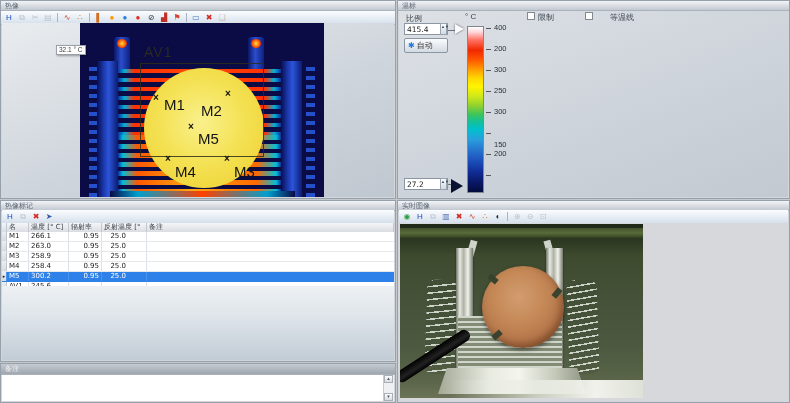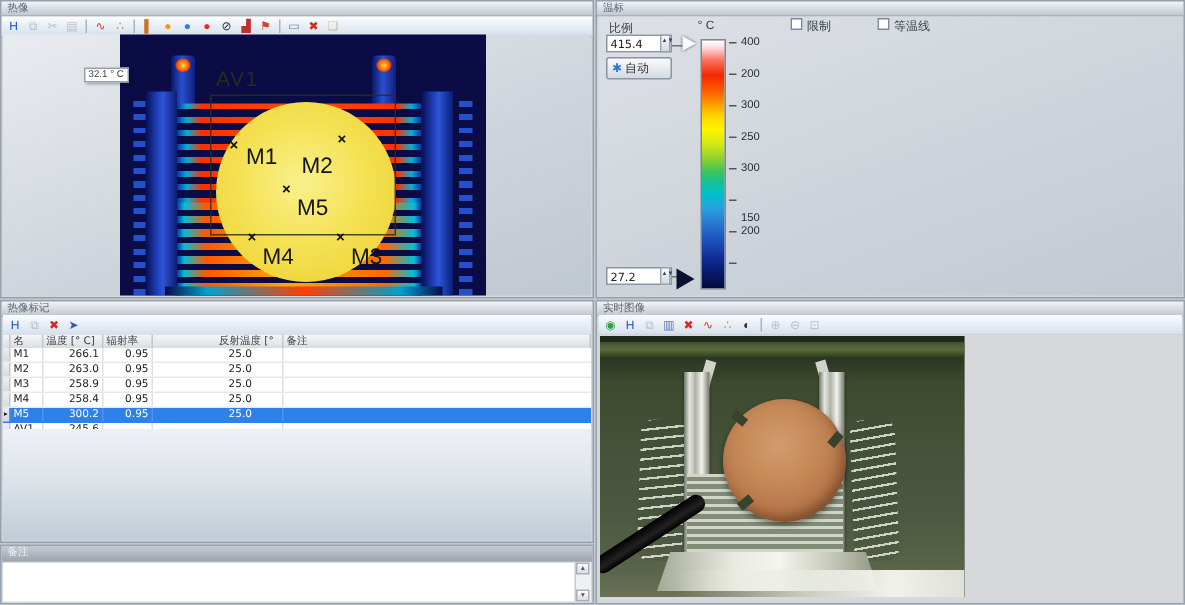--- a/index.html
+++ b/index.html
@@ -79,23 +79,23 @@
   .trow{display:flex;height:9px;background:#fff;border-bottom:1px solid #e6e9ec;color:#222;}
   .trow.sel{background:#2e81e8;color:#fff;border-bottom-color:#2e81e8;}
   .tc{box-sizing:border-box;height:9px;line-height:9px;font-size:7px;overflow:hidden;white-space:nowrap;
     border-right:1px solid #dde0e4;padding:0 2px;font-family:"DejaVu Sans",sans-serif;}
   .trow.sel .tc{border-right-color:#4a93ee;}
   .tc.h{font-size:7px;color:#3a414a;background:transparent;border-right:1px solid #c2c8cf;text-align:left;}
   .gut{width:5px;padding:0;font-size:5px;line-height:9px;text-align:center;color:#334;
     background:linear-gradient(#eceef1,#d6dade);border-right:1px solid #c0c6cd;}
   .trow.sel .gut{background:linear-gradient(#eceef1,#d6dade);color:#223;}
   .cn{width:22px;}
-  .ct{width:40px;text-align:right;}
+  .ct{width:40px;text-align:left;}
   .ce{width:33px;text-align:right;}
-  .cr{width:45px;text-align:right;padding-right:20px;margin-left:42px;}
+  .cr{width:45px;text-align:right;padding-right:20px;}
   .cm{flex:1;border-right:none;}
   .tbl-empty{position:absolute;left:1px;right:1px;top:85px;bottom:1px;
     background:linear-gradient(180deg,#eef1f4 0%,#dfe5ea 40%,#c2ccd6 100%);}
 
   
   #p-notes{left:0;top:363px;width:396px;height:40px;}
   #p-notes .titlebar{background:linear-gradient(#c6cbd1,#9fa6ae);color:#eef1f4;height:10px;line-height:10px;}
   .notes-body{position:absolute;left:1px;right:1px;top:11px;bottom:1px;background:#fff;}
   .sb{position:absolute;right:0;top:0;bottom:0;width:10px;background:#eef0f2;border-left:1px solid #c8ccd0;}
   .sb-btn{position:absolute;left:0;width:9px;height:8px;background:linear-gradient(#fdfdfd,#d8dce0);
@@ -224,21 +224,21 @@
         </div>
 
       <input class="spin-input" style="left: 5px; top: 167px;" value="27.2">
       <span class="spin" style="left:41px;top:167px">▲▼</span>
       <div class="conn" style="left:49px;top:173px;width:6px"></div>
       <div class="tri-bot" style="top:168px"></div>
 
       <span class="cb-box" style="left:128px;top:1px"></span>
       <span class="cb-lbl" style="left:139px;top:1px">限制</span>
       <span class="cb-box" style="left:186px;top:1px"></span>
-      <span class="cb-lbl" style="left:197px;top:1px">等温线</span>
+      <span class="cb-lbl" style="left:211px;top:1px">等温线</span>
     </div>
   </section>
 
   <section class="panel" id="p-table">
     <div class="titlebar">热像标记</div>
     <div class="toolbar" style="position:absolute;left:1px;right:1px;top:9px">
         <span class="tb-btn" style="color: rgb(30, 80, 200);">H</span>
         <span class="tb-btn dis" style="color: rgb(138, 146, 156);">⧉</span>
         <span class="tb-btn" style="color: rgb(212, 40, 32);">✖</span>
         <span class="tb-btn" style="color: rgb(56, 88, 168);">➤</span>

